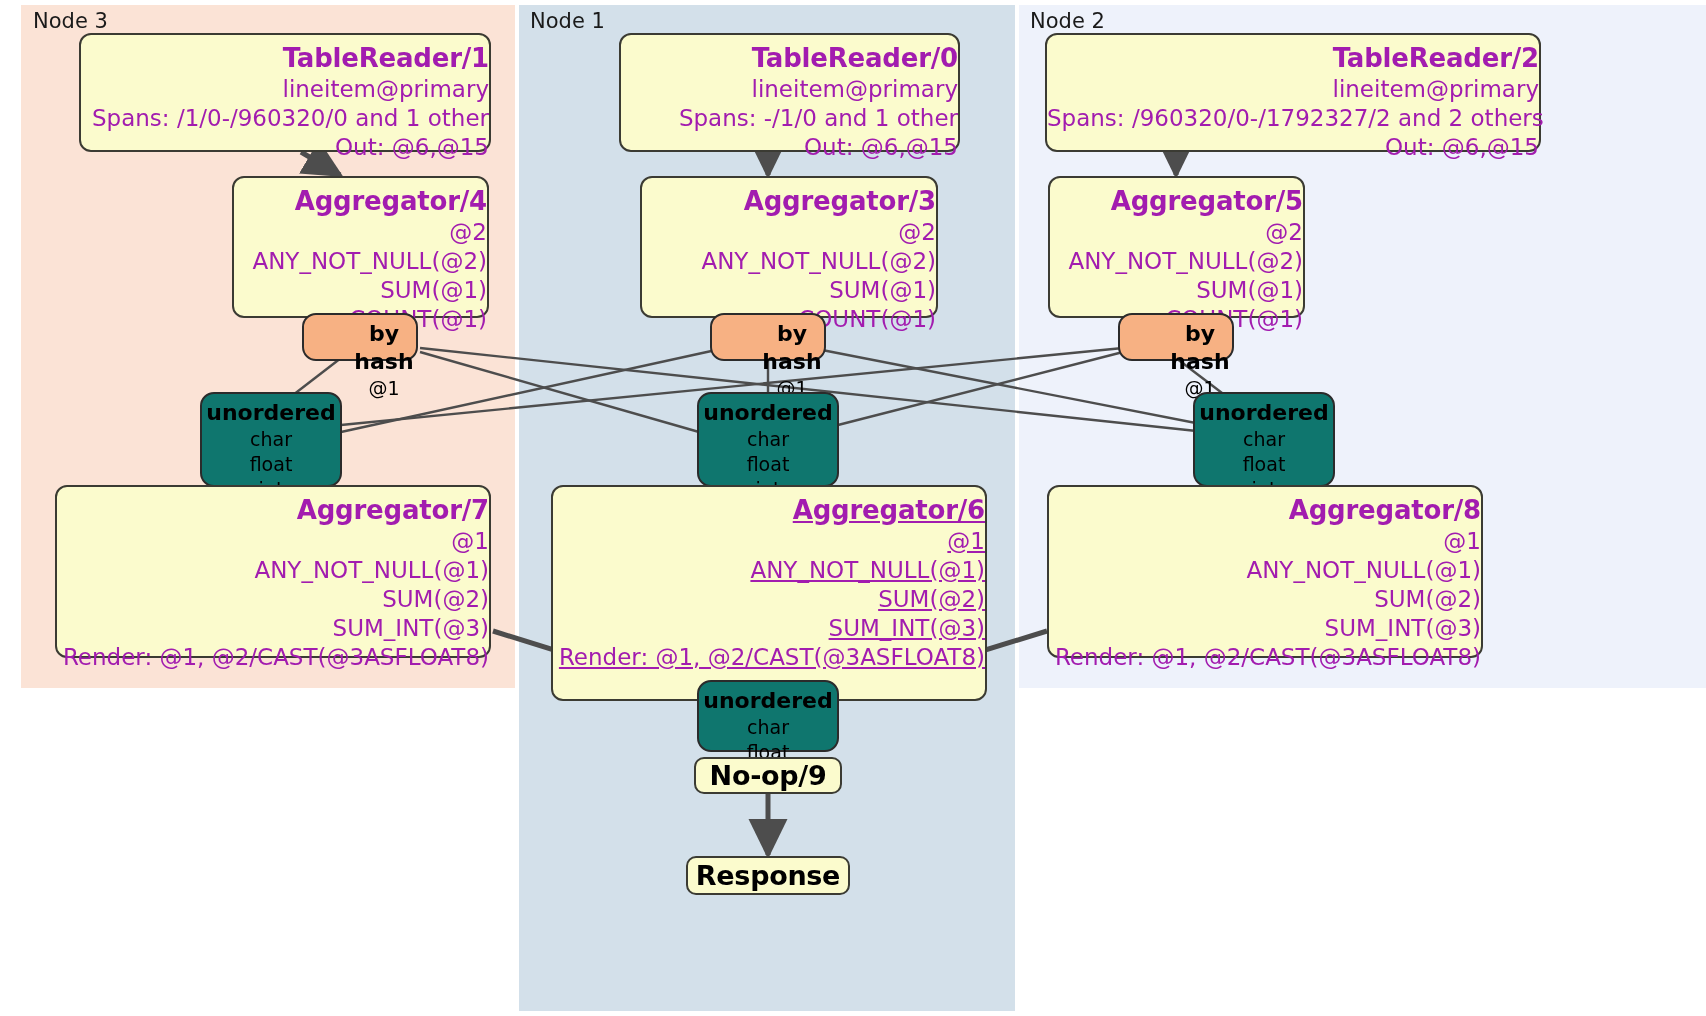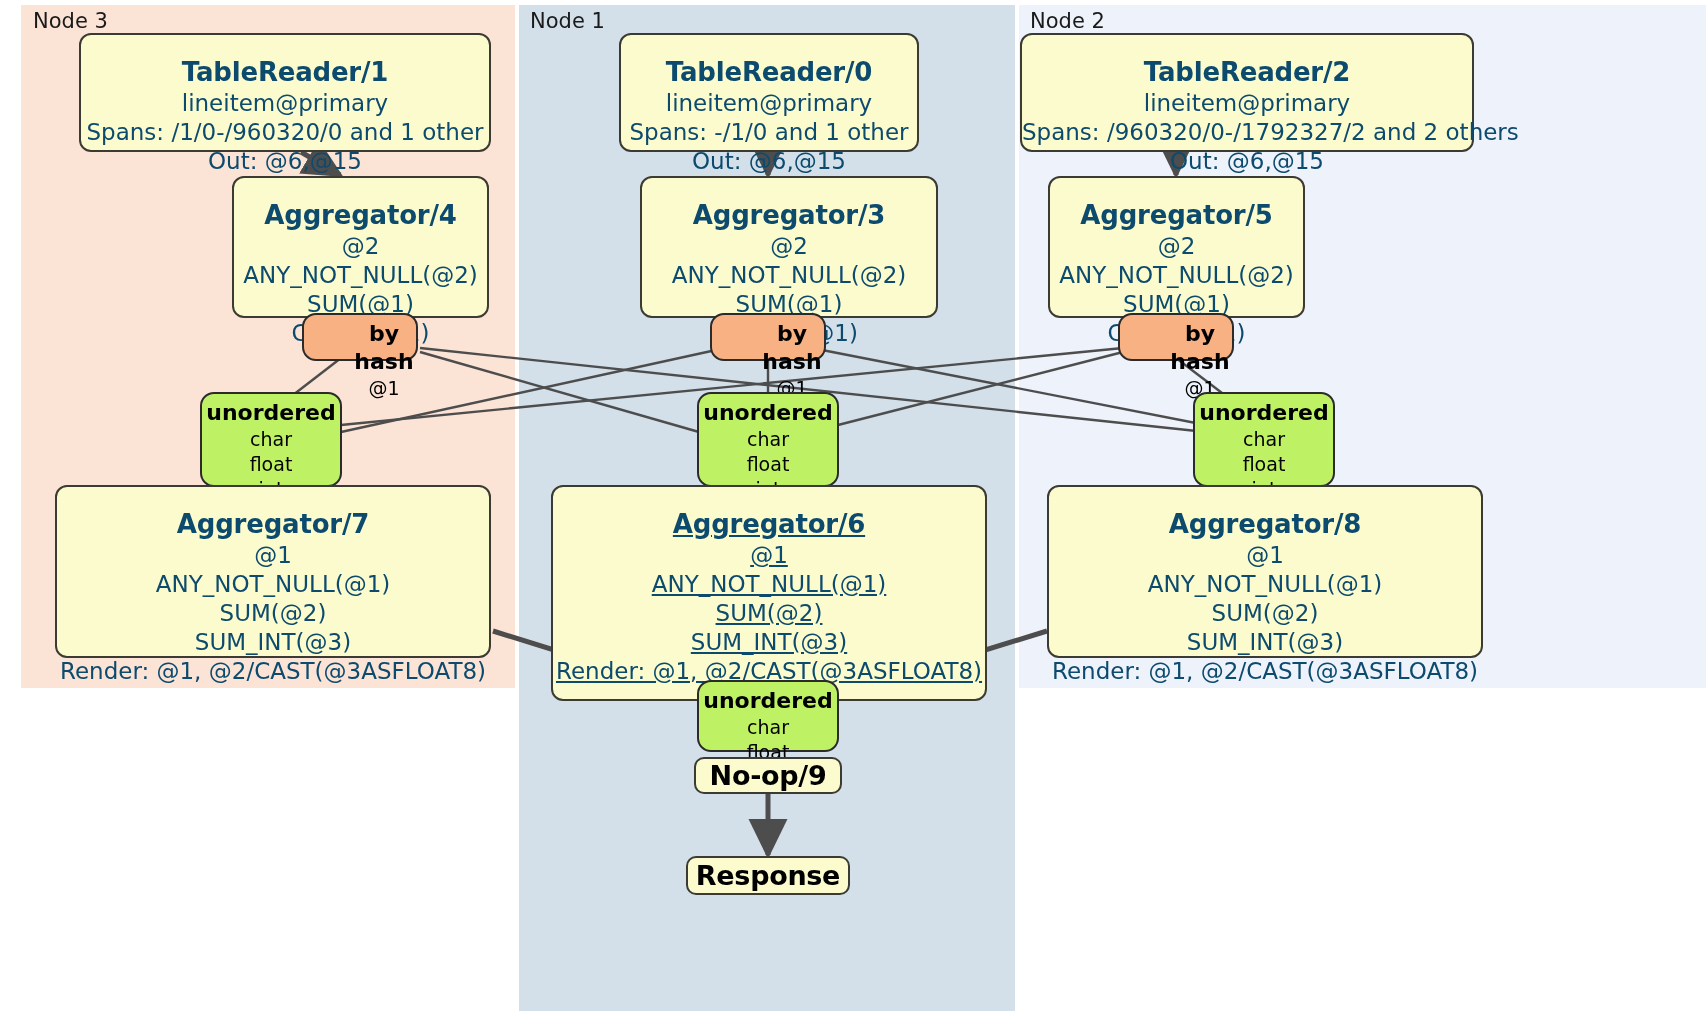--- a/index.html
+++ b/index.html
@@ -25,23 +25,23 @@
   
   #edges{position:absolute;left:0;top:0;width:1706px;height:1016px;pointer-events:none;}
 
   
   .proc{
     position:absolute;
     background:#fbfbcd;
     border:2px solid #3b3b33;
     border-radius:12px;
     box-sizing:border-box;
-    text-align:center;
-    color:#0c4a6e;
-    padding-top:20px;
+    text-align:right;
+    color:#a21caf;
+    padding-top:6px;
   }
   .proc .ttl{
     font-weight:bold;
     font-size:26px;
     line-height:34px;
     letter-spacing:-.2px;
   }
   .proc .ln{
     font-size:23px;
     line-height:29px;
@@ -51,21 +51,21 @@
   .router{
     position:absolute;
     box-sizing:border-box;
     border:2px solid #2b2b2b;
     border-radius:14px;
     text-align:center;
     color:#000;
     padding-top:5px;
   }
   .router.hash{background:#f7b183;padding-left:48px;}
-  .router.unord{background:#bef264;}
+  .router.unord{background:#0f766e;}
   .router .ttl{font-weight:bold;font-size:22px;line-height:28px;}
   .router .ln{font-size:19px;line-height:25px;}
 
   .pill{
     position:absolute;
     background:#fbfbcd;
     border:2px solid #3b3b33;
     border-radius:10px;
     box-sizing:border-box;
     text-align:left;
@@ -122,28 +122,28 @@
     <path d="M752,793 L752,855" stroke="#4d4d4d" stroke-width="5" fill="none" marker-end="url(#ah)"></path>
   </svg>
 
   <div class="proc" style="left:63px;top:33px;width:412px;height:119px;">
     <div class="ttl">TableReader/1</div>
     <div class="ln">lineitem@primary</div>
     <div class="ln">Spans: /1/0-/960320/0 and 1 other</div>
     <div class="ln">Out: @6,@15</div>
   </div>
 
-  <div class="proc" style="left:603px;top:33px;width:300px;height:119px;">
+  <div class="proc" style="left:603px;top:33px;width:341px;height:119px;">
     <div class="ttl">TableReader/0</div>
     <div class="ln">lineitem@primary</div>
     <div class="ln">Spans: -/1/0 and 1 other</div>
     <div class="ln">Out: @6,@15</div>
   </div>
 
-  <div class="proc" style="left:1004px;top:33px;width:454px;height:119px;">
+  <div class="proc" style="left:1029px;top:33px;width:496px;height:119px;">
     <div class="ttl">TableReader/2</div>
     <div class="ln">lineitem@primary</div>
     <div class="ln">Spans: /960320/0-/1792327/2 and 2 others</div>
     <div class="ln">Out: @6,@15</div>
   </div>
 
   <div class="proc" style="left:216px;top:176px;width:257px;height:142px;">
     <div class="ttl">Aggregator/4</div>
     <div class="ln">@2</div>
     <div class="ln">ANY_NOT_NULL(@2)</div>

